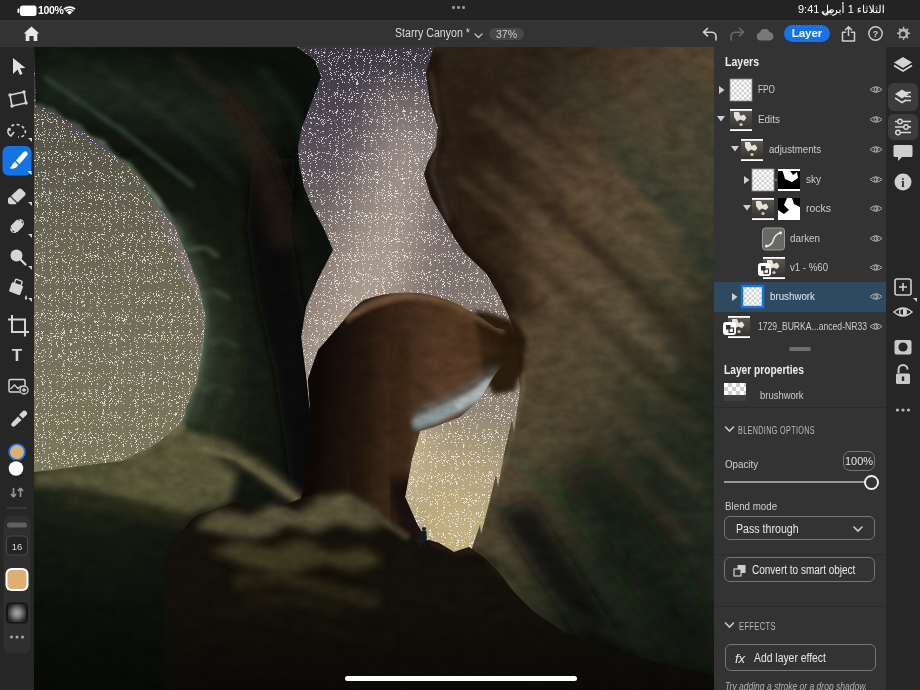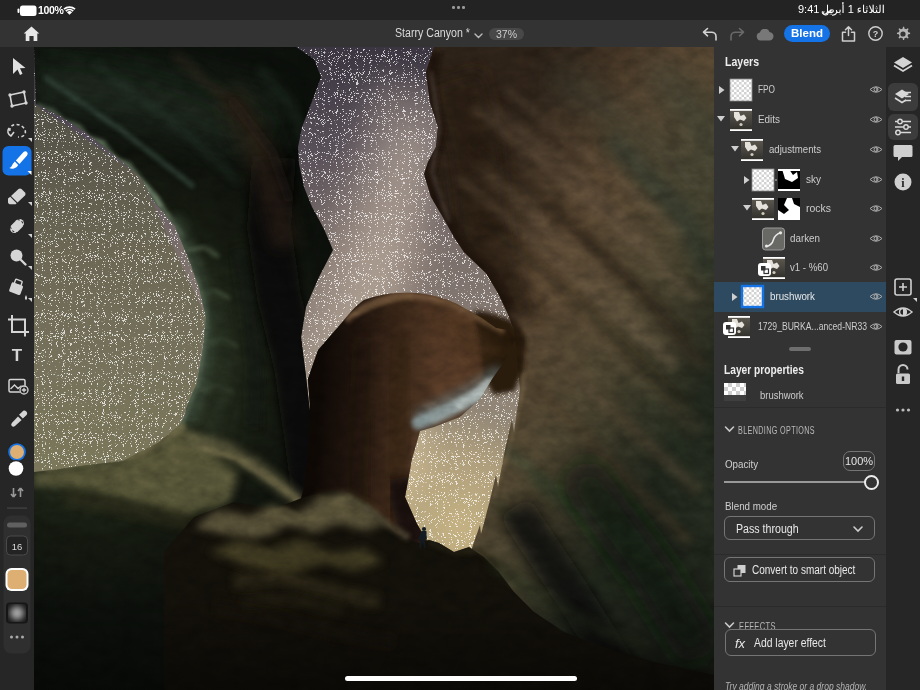--- a/index.html
+++ b/index.html
@@ -51,21 +51,21 @@
     <path d="M5.5 1.5 L1.5 5.2 L5.5 8.8 M1.7 5.2 H9.5 a4.5 4.2 0 0 1 4.5 4.2 V13" stroke="#d2d2d2" stroke-width="1.6" fill="none" stroke-linecap="round" stroke-linejoin="round"></path>
   </svg>
 
   <svg class="abs" style="left:729px;top:7px" width="16" height="14" viewBox="0 0 16 14">
     <path d="M10.5 1.5 L14.5 5.2 L10.5 8.8 M14.3 5.2 H6.5 a4.5 4.2 0 0 0 -4.5 4.2 V13" stroke="#696969" stroke-width="1.6" fill="none" stroke-linecap="round" stroke-linejoin="round"></path>
   </svg>
 
   <svg class="abs" style="left:756px;top:9px" width="18" height="12" viewBox="0 0 18 12">
     <path d="M4.5 11.5 a4 4 0 0 1 -0.6 -7.9 a5 5 0 0 1 9.6 -0.5 a3.6 3.6 0 0 1 -0.4 8.4 Z" fill="#787878"></path>
   </svg>
-  <div class="abs" style="left:784px;top:5px;width:46px;height:17px;background:#1473e6;border-radius:9px;color:#fff;font-size:11.5px;font-weight:bold;text-align:center;line-height:17px">Blend</div>
+  <div class="abs" style="left:784px;top:5px;width:46px;height:17px;background:#1473e6;border-radius:9px;color:#fff;font-size:11.5px;font-weight:bold;text-align:center;line-height:17px">Layer</div>
 
   <svg class="abs" style="left:841px;top:6px" width="15" height="16" viewBox="0 0 15 16">
     <path d="M7.5 1 L7.5 9.5 M4.5 3.8 L7.5 0.8 L10.5 3.8" stroke="#cfcfcf" stroke-width="1.5" fill="none" stroke-linecap="round" stroke-linejoin="round"></path>
     <path d="M4.5 6.2 H1.5 V15 H13.5 V6.2 H10.5" stroke="#cfcfcf" stroke-width="1.5" fill="none" stroke-linecap="round" stroke-linejoin="round"></path>
   </svg>
 
   <svg class="abs" style="left:868px;top:6px" width="15" height="15" viewBox="0 0 15 15">
     <circle cx="7.5" cy="7.5" r="6.7" stroke="#cfcfcf" stroke-width="1.4" fill="none"></circle>
     <text x="7.5" y="11" font-size="9" font-weight="bold" fill="#cfcfcf" text-anchor="middle" font-family="Liberation Sans">?</text>
   </svg>
@@ -496,21 +496,21 @@
       <rect x="4.5" y="1" width="8" height="8" fill="#cfcfcf"></rect>
       <rect x="1" y="5" width="7" height="7" fill="#333" stroke="#cfcfcf" stroke-width="1.2"></rect>
     </svg>
     <span style="display:inline-block;margin-left:27px;transform:scaleX(0.8);transform-origin:0 50%;white-space:nowrap">Convert to smart object</span>
   </div>
   <div class="div" style="top:559px"></div>
   <svg class="abs" style="left:10px;top:574px" width="11" height="8" viewBox="0 0 11 8">
       <path d="M1.5 2 L5.5 6 L9.5 2" stroke="#c9c9c9" stroke-width="1.6" fill="none" stroke-linecap="round"></path>
     </svg>
   <div class="sect" style="left:25px;top:574px;transform:scaleX(0.75);transform-origin:0 50%">EFFECTS</div>
-  <div class="btn" style="left:11px;top:582px;width:151px;height:27px;color:#e8e8e8;font-size:12.5px;line-height:27px">
+  <div class="btn" style="left:11px;top:597px;width:151px;height:27px;color:#e8e8e8;font-size:12.5px;line-height:27px">
     <span style="position:absolute;left:9px;top:0;font-style:italic;font-size:13px">fx</span>
     <span style="display:inline-block;margin-left:28px;transform:scaleX(0.83);transform-origin:0 50%;white-space:nowrap">Add layer effect</span>
   </div>
   <div class="abs" style="left:11px;top:633px;font-size:11.5px;font-style:italic;color:#b3b3b3;white-space:nowrap;transform:scaleX(0.74);transform-origin:0 50%">Try adding a stroke or a drop shadow.</div>
 </div>
 
 <div class="abs" id="rail">
   <svg class="abs" style="left:0;top:0" width="34" height="643" viewBox="0 0 34 643">
 
     <path d="M17 10 l9 5.5 l-9 5.5 l-9 -5.5 Z" fill="#d3d3d3"></path>

